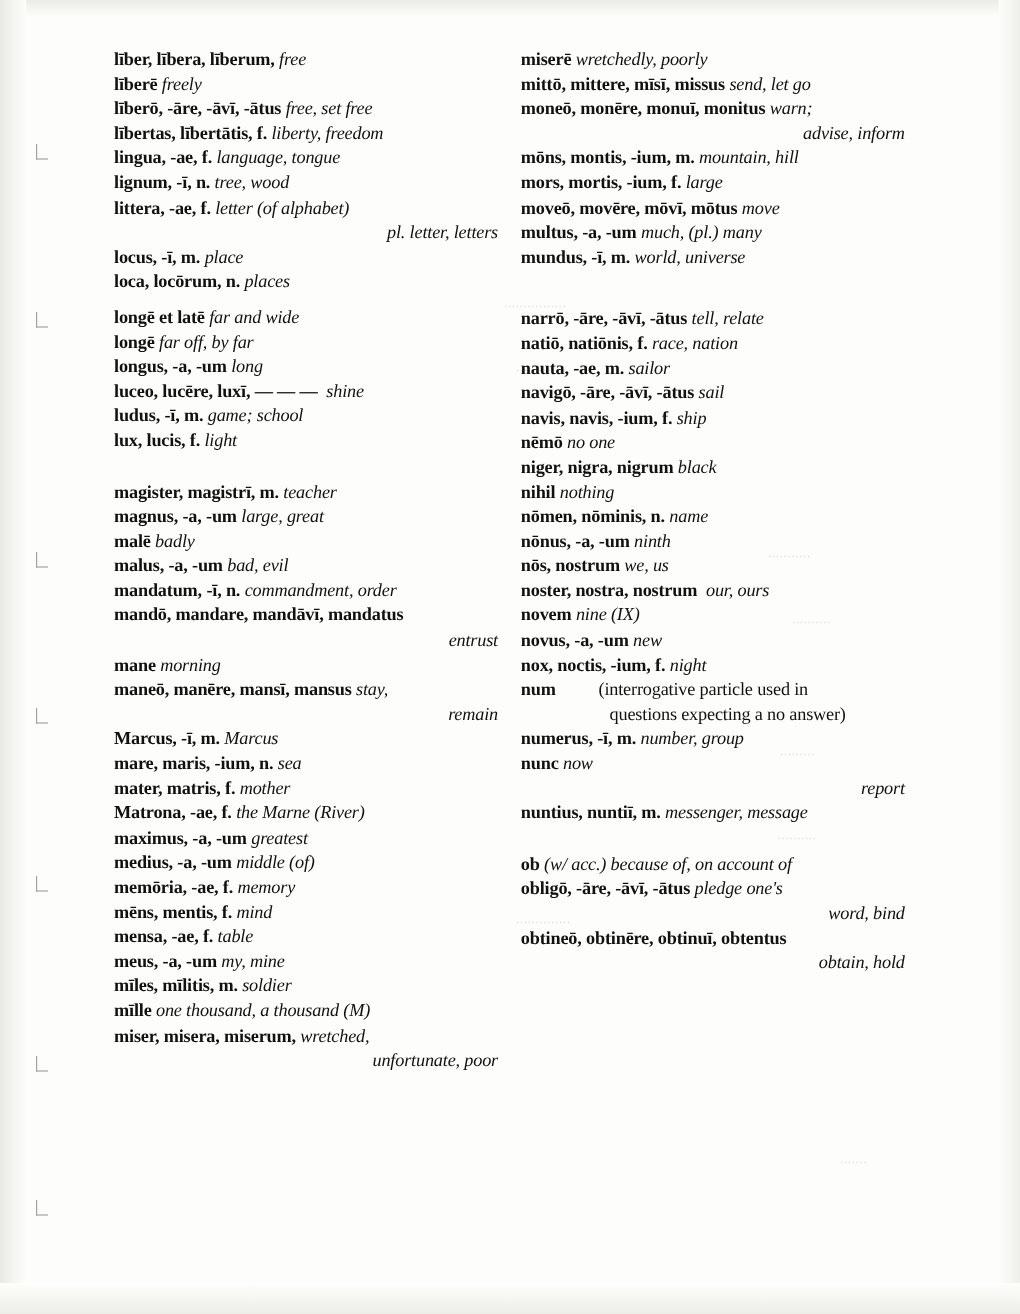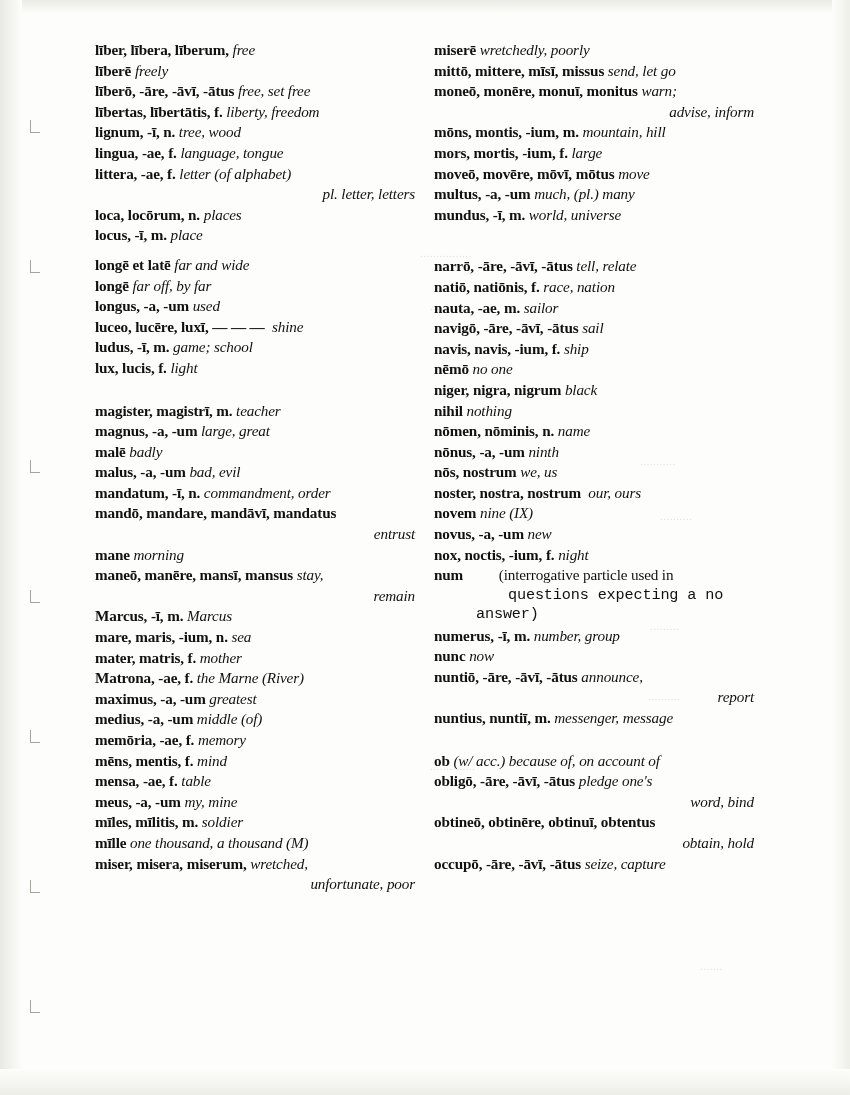--- a/index.html
+++ b/index.html
@@ -164,39 +164,39 @@
     <div class="col col-left">
 
       <p class="entry"><span class="hw">līber, lībera, līberum,</span> <span class="df">free</span></p>
 
       <p class="entry"><span class="hw">līberē</span> <span class="df">freely</span></p>
 
       <p class="entry"><span class="hw">līberō, -āre, -āvī, -ātus</span> <span class="df">free, set free</span></p>
 
       <p class="entry"><span class="hw">lībertas, lībertātis, f.</span> <span class="df">liberty, freedom</span></p>
 
+      <p class="entry"><span class="hw">lingua, -ae, f.</span> <span class="df">language, tongue</span></p>
+
       <p class="entry"><span class="hw">lignum, -ī, n.</span> <span class="df">tree, wood</span></p>
 
-      <p class="entry"><span class="hw">lingua, -ae, f.</span> <span class="df">language, tongue</span></p>
-
       <p class="entry"><span class="hw">littera, -ae, f.</span> <span class="df">letter (of alphabet)</span></p>
 
       <p class="entry cont"><span class="df">pl. letter, letters</span></p>
 
+      <p class="entry"><span class="hw">locus, -ī, m.</span> <span class="df">place</span></p>
+
       <p class="entry"><span class="hw">loca, locōrum, n.</span> <span class="df">places</span></p>
 
-      <p class="entry"><span class="hw">locus, -ī, m.</span> <span class="df">place</span></p>
-
       <div class="gap-sm"></div>
 
       <p class="entry"><span class="hw">longē et latē</span> <span class="df">far and wide</span></p>
 
       <p class="entry"><span class="hw">longē</span> <span class="df">far off, by far</span></p>
 
-      <p class="entry"><span class="hw">longus, -a, -um</span> <span class="df">used</span></p>
+      <p class="entry"><span class="hw">longus, -a, -um</span> <span class="df">long</span></p>
 
       <p class="entry"><span class="hw">luceo, lucēre, luxī, — — —</span> &nbsp;<span class="df">shine</span></p>
 
       <p class="entry"><span class="hw">ludus, -ī, m.</span> <span class="df">game; school</span></p>
 
       <p class="entry"><span class="hw">lux, lucis, f.</span> <span class="df">light</span></p>
 
       <div class="gap-lg"></div>
 
       <p class="entry"><span class="hw">magister, magistrī, m.</span> <span class="df">teacher</span></p>
@@ -299,42 +299,40 @@
       <p class="entry"><span class="hw">noster, nostra, nostrum</span> &nbsp;<span class="df">our, ours</span></p>
 
       <p class="entry"><span class="hw">novem</span> <span class="df">nine (IX)</span></p>
 
       <p class="entry"><span class="hw">novus, -a, -um</span> <span class="df">new</span></p>
 
       <p class="entry"><span class="hw">nox, noctis, -ium, f.</span> <span class="df">night</span></p>
 
       <p class="entry"><span class="hw">num</span> <span class="rm">(interrogative particle used in</span></p>
 
-      <p class="entry" style="padding-left:42px;font-family:Liberation Mono, monospace;"><span class="rm">questions expecting a no answer)</span></p>
+      <p class="entry" style="padding-left:42px;"><span class="rm">questions expecting a no answer)</span></p>
 
       <p class="entry"><span class="hw">numerus, -ī, m.</span> <span class="df">number, group</span></p>
 
       <p class="entry"><span class="hw">nunc</span> <span class="df">now</span></p>
 
-      <p class="entry"><span class="hw">nuntiō, -āre, -āvī, -ātus</span> <span class="df">announce,</span></p>
 
       <p class="entry cont"><span class="df">report</span></p>
 
       <p class="entry"><span class="hw">nuntius, nuntiī, m.</span> <span class="df">messenger, message</span></p>
 
       <div class="gap-lg"></div>
 
       <p class="entry"><span class="hw">ob</span> <span class="df">(w/ acc.) because of, on account of</span></p>
 
       <p class="entry"><span class="hw">obligō, -āre, -āvī, -ātus</span> <span class="df">pledge one's</span></p>
 
       <p class="entry cont"><span class="df">word, bind</span></p>
 
       <p class="entry"><span class="hw">obtineō, obtinēre, obtinuī, obtentus</span></p>
 
       <p class="entry cont"><span class="df">obtain, hold</span></p>
 
-      <p class="entry"><span class="hw">occupō, -āre, -āvī, -ātus</span> <span class="df">seize, capture</span></p>
 
     </div>
 
   </div>
 </div>
 
 </body></html>

